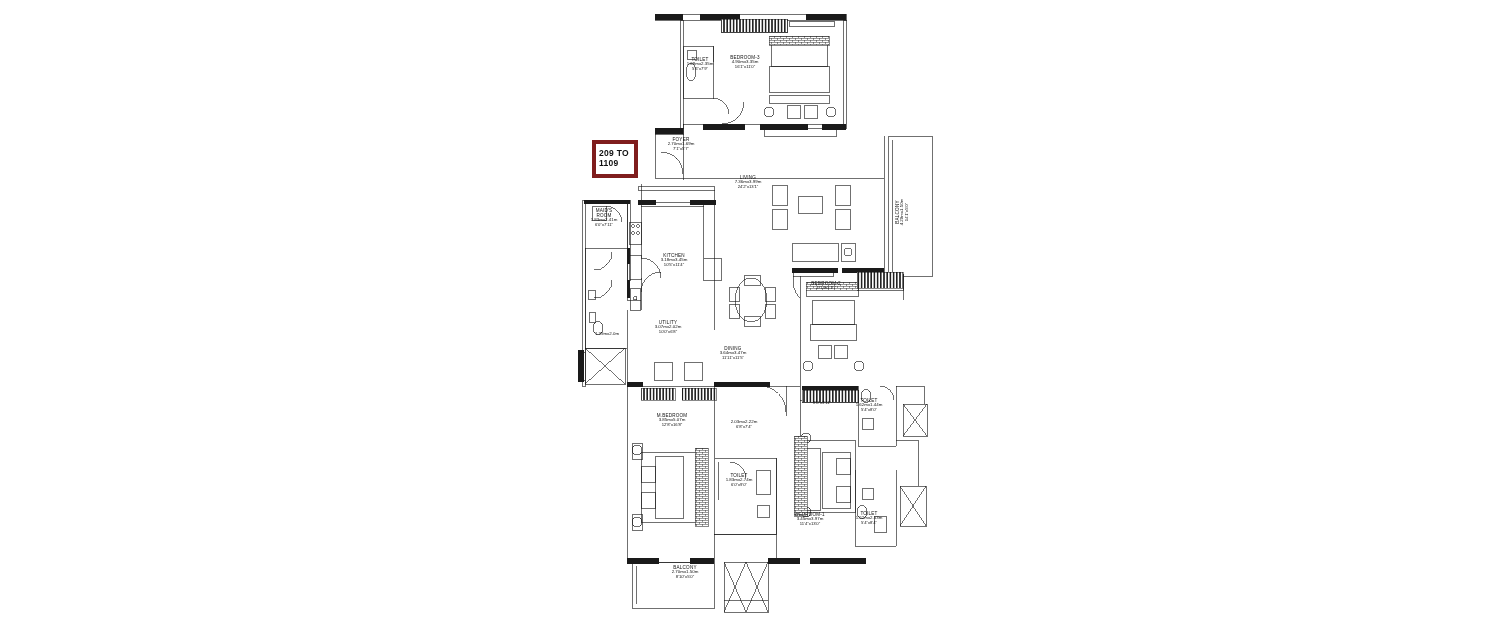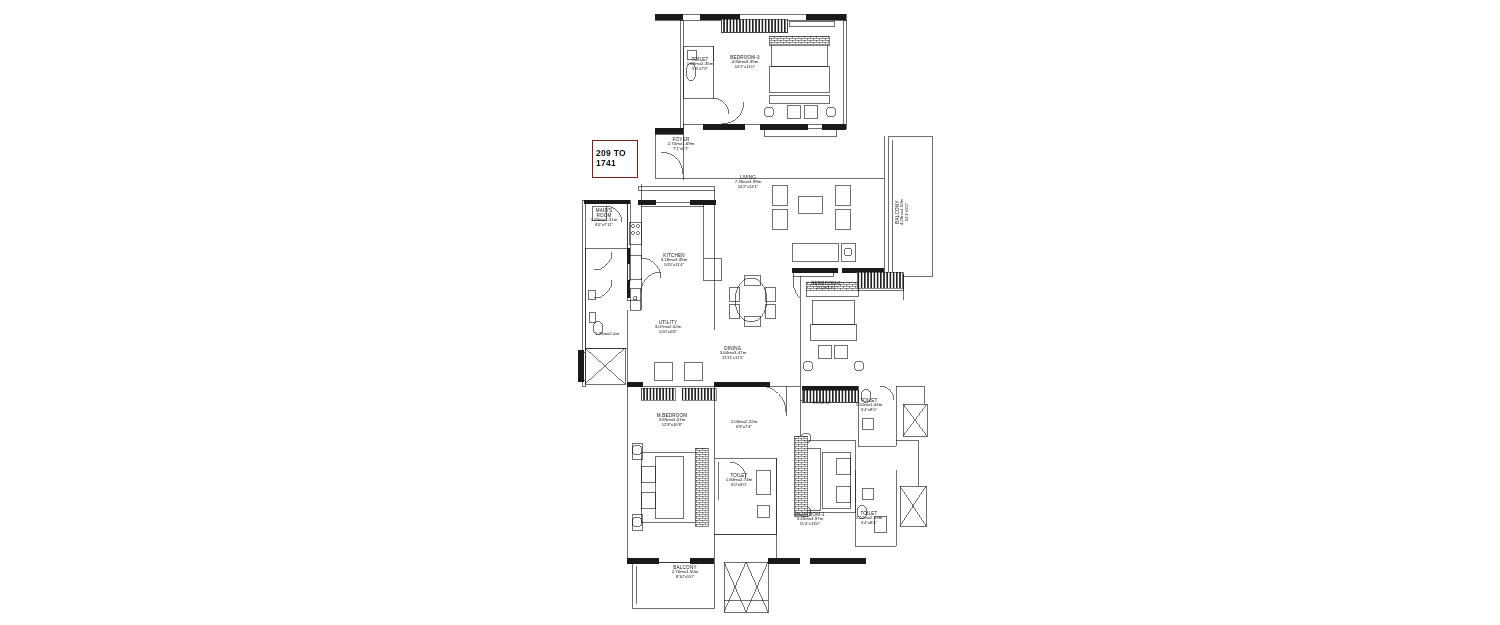--- a/index.html
+++ b/index.html
@@ -6,21 +6,21 @@
   body{width:1500px;height:625px;overflow:hidden;
        font-family:"Liberation Sans", sans-serif;}
   #plan-wrap{position:relative;width:1500px;height:625px;background:#fff;}
   #plan-svg{position:absolute;left:0;top:0;}
   .lbl{position:absolute;color:#111;line-height:1.12;text-align:center;
        white-space:pre;font-family:"Liberation Sans", sans-serif;}
   .lbl .nm{display:block;font-size:4.6px;letter-spacing:.2px;}
   .lbl .dm{display:block;font-size:4.4px;}
   .lbl .ft{display:block;font-size:4.2px;}
   .vert{transform-origin:50% 50%;}
-  #unitbox{position:absolute;border:1px solid #7f1d1d;background:#fff;
+  #unitbox{position:absolute;border:4px solid #7f1d1d;background:#fff;
            display:flex;flex-direction:column;justify-content:center;
            align-items:flex-start;padding:1px 3px;box-sizing:border-box;}
   #unitbox span{display:block;font-size:8.5px;font-weight:bold;color:#111;
                 letter-spacing:.3px;line-height:1.15;}
 </style>
 </head>
 <body>
 
 <div id="plan-wrap">
 
@@ -263,21 +263,21 @@
     <rect x="721" y="19" width="66" height="13" fill="url(#vbar)" stroke="#111" stroke-width="0.5"></rect>
     <rect x="857" y="272" width="46" height="16" fill="url(#vbar)" stroke="#111" stroke-width="0.5"></rect>
     <rect x="802" y="390" width="56" height="12" fill="url(#vbar)" stroke="#111" stroke-width="0.5"></rect>
     <rect x="641" y="388" width="34" height="12" fill="url(#vbar)" stroke="#111" stroke-width="0.5"></rect>
     <rect x="682" y="388" width="34" height="12" fill="url(#vbar)" stroke="#111" stroke-width="0.5"></rect>
   </g>
 </svg>
 
 <div id="unitbox" style="left: 592px; top: 140px; width: 46px; height: 38px;">
   <span>209 TO</span>
-  <span>1741</span>
+  <span>1109</span>
 </div>
 
 <div id="room-labels">
       <div class="lbl" style="left: 745px; top: 62px; transform: translate(-50%, -50%);"><span class="nm">BEDROOM-3</span><span class="dm">4.90mx3.35m</span><span class="ft">16'1"x11'0"</span></div>
       <div class="lbl" style="left: 700px; top: 64px; transform: translate(-50%, -50%);"><span class="nm">TOILET</span><span class="dm">1.68mx2.35m</span><span class="ft">5'6"x7'9"</span></div>
       <div class="lbl" style="left: 681px; top: 144px; transform: translate(-50%, -50%);"><span class="nm">FOYER</span><span class="dm">2.70mx1.69m</span><span class="ft">7'1"x5'7"</span></div>
       <div class="lbl" style="left: 748px; top: 182px; transform: translate(-50%, -50%);"><span class="nm">LIVING</span><span class="dm">7.36mx3.99m</span><span class="ft">24'2"x13'1"</span></div>
       <div class="lbl vert" style="left: 902px; top: 212px; transform: translate(-50%, -50%) rotate(-90deg);"><span class="nm">BALCONY</span><span class="dm">4.29mx1.50m</span><span class="ft">14'1"x5'0"</span></div>
       <div class="lbl" style="left: 604px; top: 218px; transform: translate(-50%, -50%);"><span class="nm">MAID'S
 ROOM</span><span class="dm">1.83mx2.41m</span><span class="ft">6'0"x7'11"</span></div>

